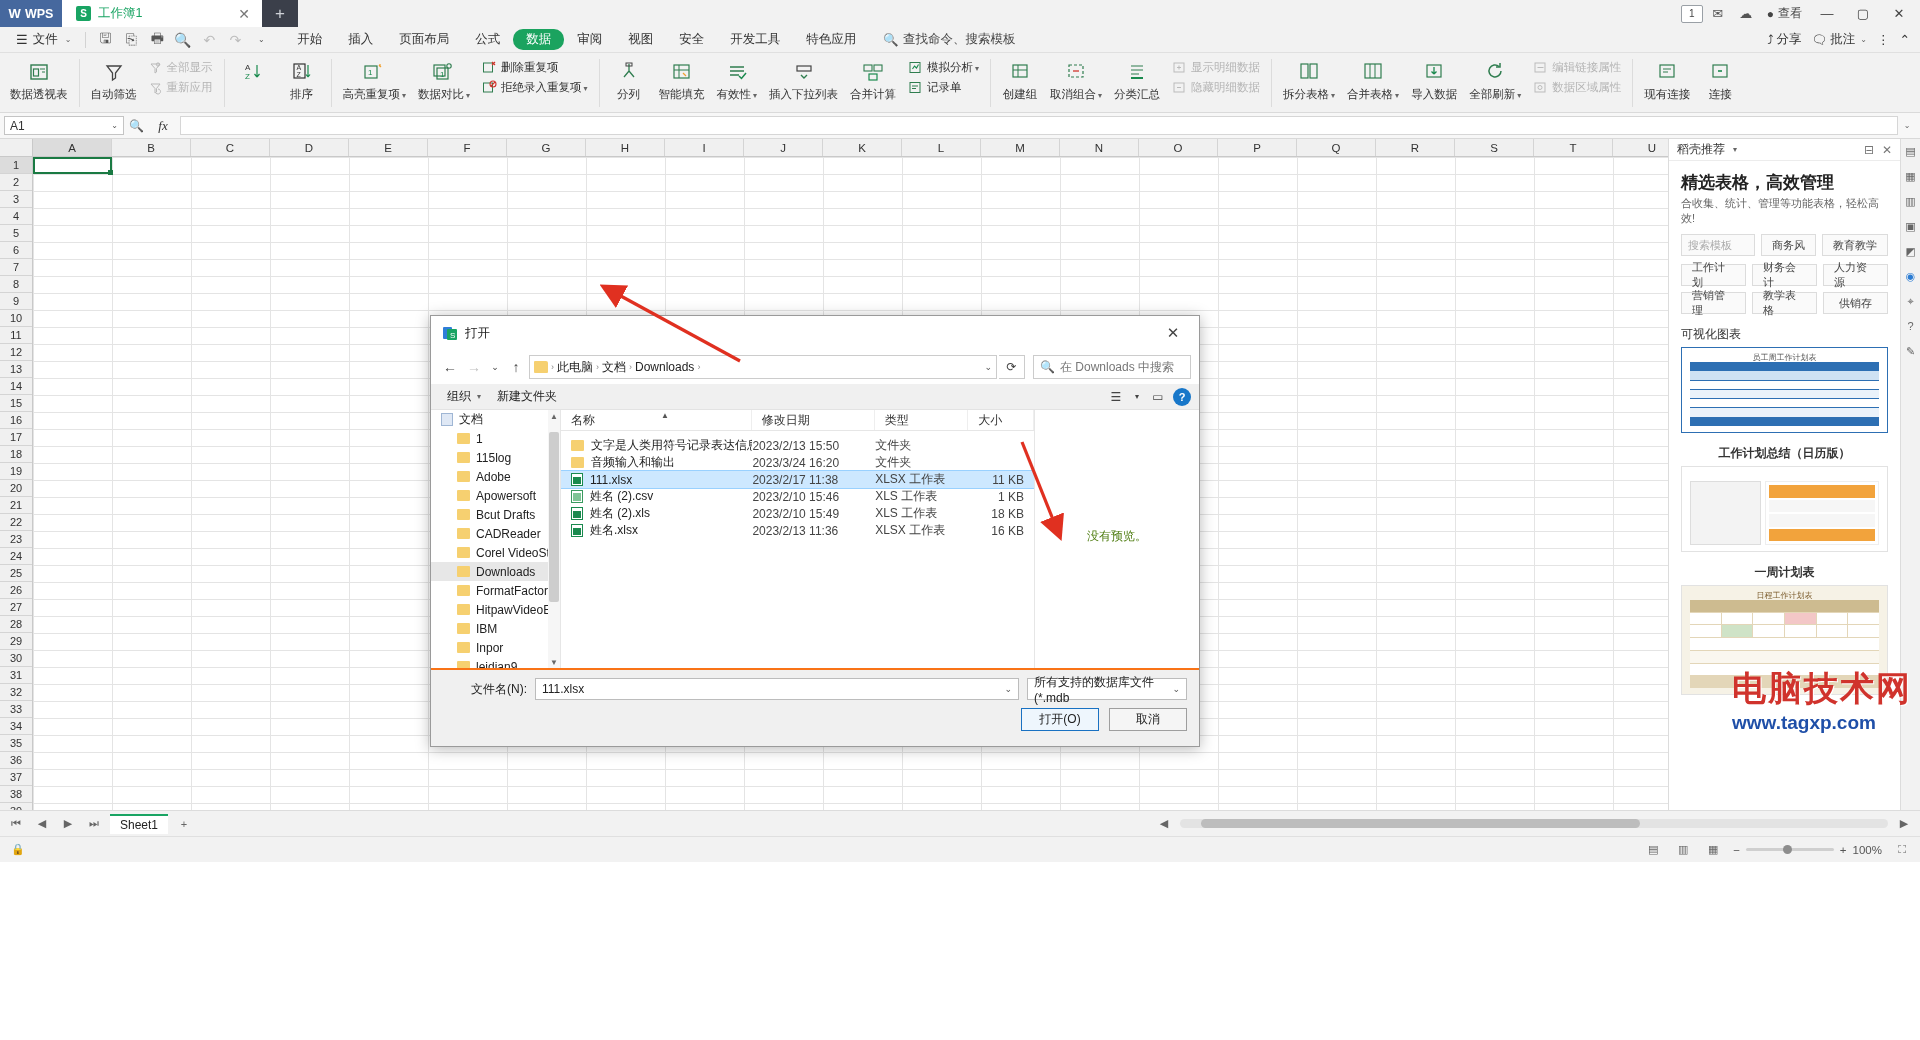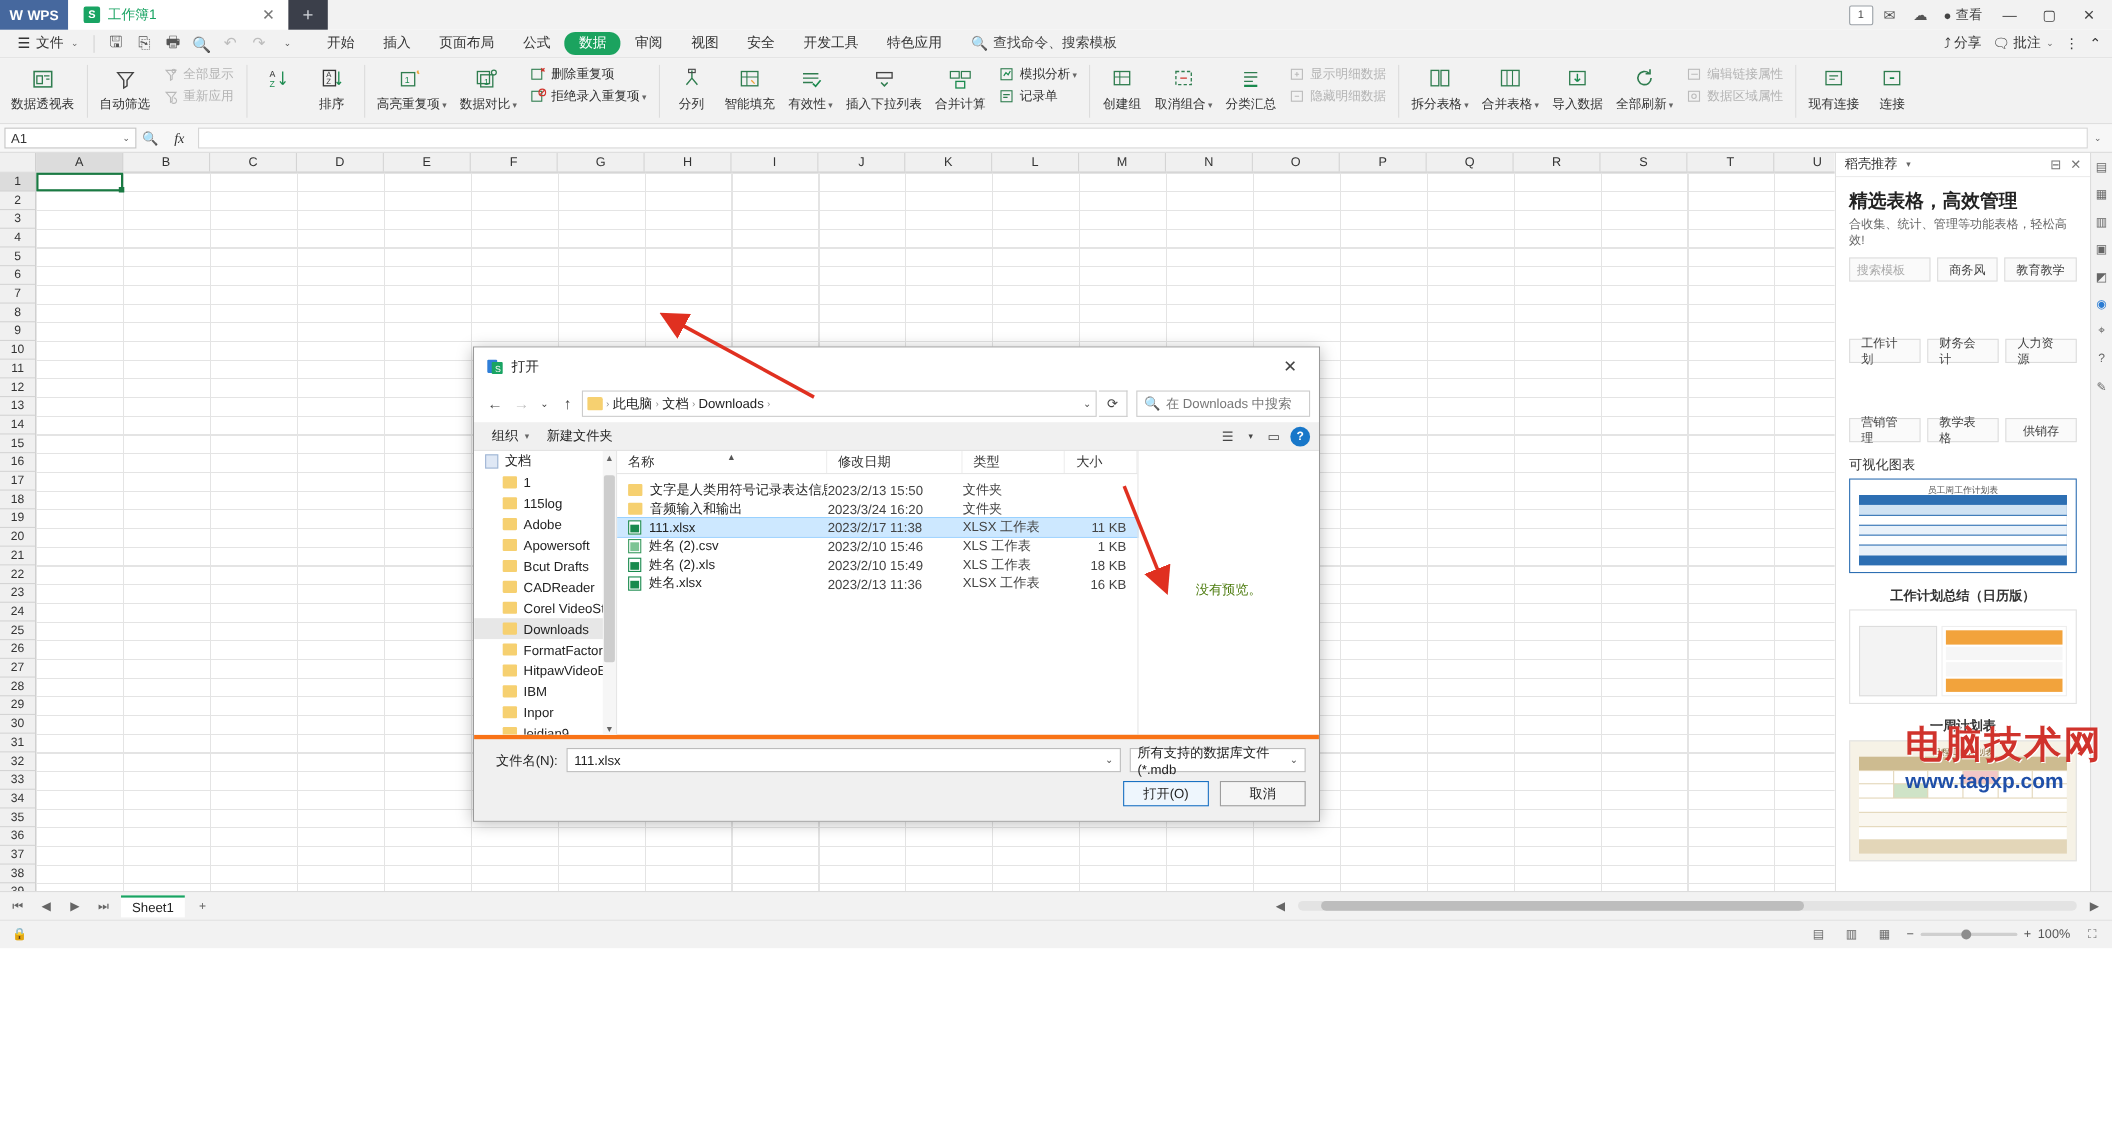--- a/index.html
+++ b/index.html
@@ -84,21 +84,21 @@
 
   
   .tplpanel { width:232px; flex:none; background:#fff; border-left:1px solid #dcdcdc; display:flex; flex-direction:column; }
   .tpl-head { height:22px; display:flex;align-items:center; gap:6px; padding:0 8px; font-size:12px; color:#333; border-bottom:1px solid #ececec;}
   .tpl-head .sp{margin-left:auto;display:flex;gap:8px;color:#777;}
   .tpl-title { padding:10px 12px 2px 12px; font-size:17px; font-weight:bold; color:#222;}
   .tpl-sub { padding:0 12px 8px 12px; font-size:11px; color:#666;}
   .tpl-search { margin:0 12px 8px 12px; display:flex; gap:6px;}
   .tpl-search .inp{flex:1;height:22px;border:1px solid #dcdcdc;background:#fafafa;font-size:11px;color:#aaa;display:flex;align-items:center;padding:0 6px;}
   .tpl-chip { height:22px;border:1px solid #dcdcdc;background:#fafafa;font-size:11px;color:#444;display:flex;align-items:center;justify-content:center;padding:0 10px;}
-  .tpl-chips { display:flex; gap:6px; padding:0 12px 6px 12px; flex-wrap:wrap;margin-top:44px;}
+  .tpl-chips { display:flex; gap:6px; padding:0 12px 6px 12px; flex-wrap:wrap;}
   .tpl-chips .tpl-chip{flex:1;}
   .tpl-sechead { padding:6px 12px 4px 12px; font-size:12px; color:#333;}
   .tpl-card { margin:0 12px 10px 12px; border:1px solid #e2e2e2; height:86px; background:#fff; overflow:hidden; position:relative;}
   .tpl-card .cap { position:absolute;top:4px;left:0;right:0;text-align:center;font-size:8px;color:#555;}
   .tpl-cardlabel{ text-align:center; font-size:12px; color:#333; padding:2px 0 4px 0; font-weight:bold;}
   .minitable { position:absolute; inset:14px 8px 6px 8px; display:grid; gap:1px; }
 
   
   .rail { width:20px; flex:none; background:#f2f2f2; border-left:1px solid #dcdcdc; display:flex; flex-direction:column; align-items:center; padding-top:4px; gap:9px; font-size:11px; color:#666;}
   .rail .rl-ic{width:16px;height:16px;display:flex;align-items:center;justify-content:center;}
@@ -166,35 +166,35 @@
   .lrow .t{width:100px;color:#444;}
   .lrow .s{width:70px;color:#444;text-align:right;justify-content:flex-end;padding-right:10px;}
   .ic-folder{width:13px;height:11px;background:#f6d070;border-radius:1px;flex:none;}
   .ic-xlsx{width:12px;height:13px;background:#fff;border:1px solid #1a8a4e;flex:none;position:relative;}
   .ic-xlsx::after{content:"";position:absolute;left:1px;top:3px;width:8px;height:7px;background:#1a8a4e;}
   .ic-csv{width:12px;height:13px;background:#fff;border:1px solid #3a9a5f;flex:none;position:relative;}
   .ic-csv::after{content:"";position:absolute;left:1px;top:2px;width:8px;height:8px;background:#7ec495;}
 
   .dlg-preview{width:165px;border-left:1px solid #e6e6e6;display:flex;align-items:flex-start;justify-content:center;padding-top:118px;font-size:12px;color:#4d7c0f;}
 
-  .dlg-foot{height:78px;background:#f0f0f0;border-top:4px solid #f97316;padding:8px 12px 0 8px;}
+  .dlg-foot{height:78px;background:#f0f0f0;border-top:2px solid #f97316;padding:8px 12px 0 28px;}
   .foot-row{display:flex;align-items:center;gap:8px;margin-bottom:8px;}
   .foot-label{font-size:12px;color:#222;width:68px;text-align:right;}
   .fn-input{flex:1;height:22px;border:1px solid #bcbcbc;background:#fff;display:flex;align-items:center;padding:0 6px;font-size:12px;color:#222;}
   .fn-input .dd{margin-left:auto;color:#555;font-size:9px;}
   .filter-sel{width:160px;height:22px;border:1px solid #bcbcbc;background:#fff;display:flex;align-items:center;padding:0 6px;font-size:12px;color:#222;}
   .filter-sel .dd{margin-left:auto;color:#555;font-size:9px;}
   .foot-btns{display:flex;gap:10px;justify-content:flex-end;padding-right:0;}
   .dbtn{width:78px;height:23px;border:1px solid #9e9e9e;background:#f5f5f5;font-size:12px;color:#222;display:flex;align-items:center;justify-content:center;}
   .dbtn.primary{border:1.5px solid #1971c2;background:#eef6fd;}
 
   
   .anno{position:absolute;pointer-events:none;}
   
-  .wm{position:absolute;right:8px;bottom:88px;display:flex;align-items:flex-end;gap:6px;pointer-events:none;}
+  .wm{position:absolute;right:8px;bottom:76px;display:flex;align-items:flex-end;gap:6px;pointer-events:none;}
   .wm .wm1{color:#d0332c;font-size:34px;font-weight:bold;letter-spacing:2px;text-shadow:1px 1px 0 #fff;}
   .wm .wm2{color:#1f4fa8;font-size:19px;font-weight:bold;}
   .wm .tagbox{width:118px;height:74px;background:#1a84e2;color:#fff;font-size:44px;font-weight:bold;display:flex;align-items:center;justify-content:center;letter-spacing:1px;border-radius:4px;}
 </style>
 </head>
 <body>
 
 <div class="titlebar">
   <div class="wps-logo">
     <span class="mark">W</span>

